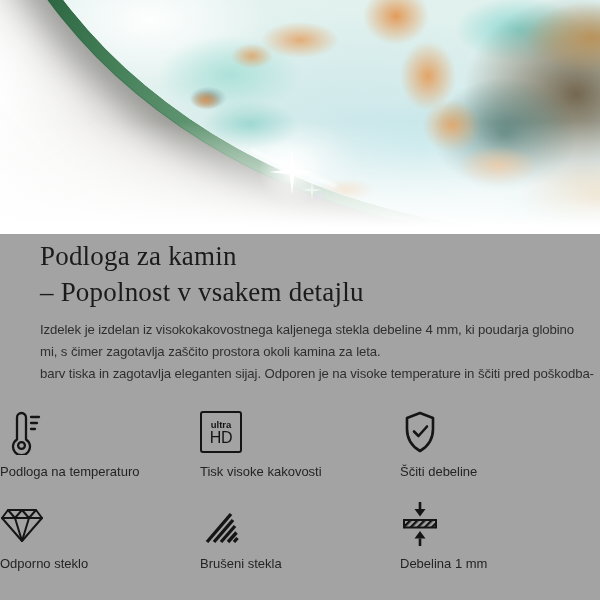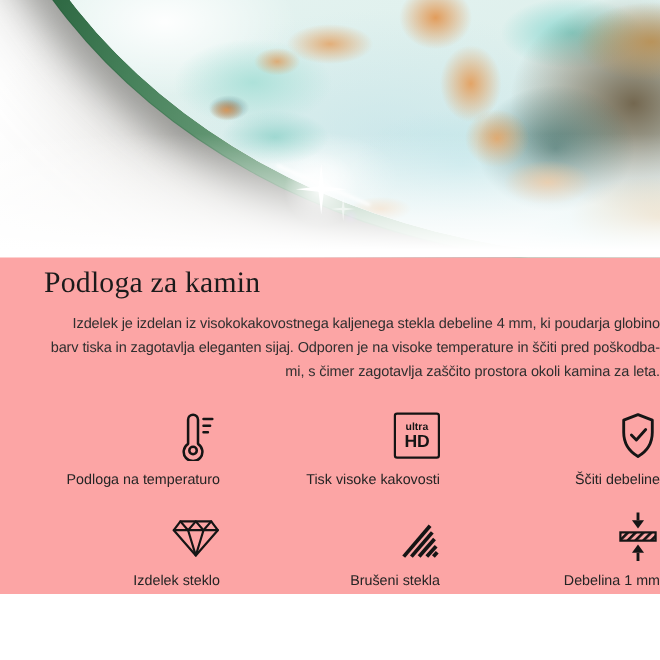--- a/index.html
+++ b/index.html
@@ -1,19 +1,19 @@
 <!DOCTYPE html>
 <html lang="sl"><head>
 <meta charset="utf-8">
 <style>
   * { margin:0; padding:0; box-sizing:border-box; }
   html,body { background:#ffffff; }
   .page {
-    position:relative; width:600px; height:540px; overflow:hidden;
-    background:#fca5a5; font-family:"Liberation Sans", sans-serif;
+    position:relative; width:600px; height:600px; overflow:hidden;
+    background:#a3a3a3; font-family:"Liberation Sans", sans-serif;
   }
 
   
   .hero { position:relative; width:600px; height:234px; overflow:hidden;
     background:linear-gradient(118deg,#ffffff 6%,#efeeec 42%,#e7e6e4 62%,#f6f5f4 88%);
   }
   .glass-shadow-soft { position:absolute; left:-48px; top:-728px; width:1204px; height:1000px;
     border-radius:50%; background:rgba(118,116,108,.30); filter:blur(38px); }
   .glass-shadow-hard { position:absolute; left:-54px; top:-746px; width:1200px; height:1000px;
     border-radius:50%; background:rgba(70,72,66,.42); filter:blur(16px); }
@@ -61,33 +61,33 @@
   .sparkle-small { position:absolute; left:301px; top:179px; opacity:.55; }
   .flare-dot { position:absolute; left:312px; top:190px; width:14px; height:14px; border-radius:50%;
     background:radial-gradient(circle, rgba(178,156,214,.55), rgba(178,156,214,0) 70%); }
   .hero-fade { position:absolute; left:0; top:0; width:600px; height:234px;
     background:linear-gradient(to bottom, rgba(255,255,255,0) 52%, rgba(255,255,255,.55) 76%, #ffffff 97%); }
 
   
   .heading { margin:4px 0 0 40px; font-family:"Liberation Serif","DejaVu Serif",serif;
     font-weight:400; font-size:27px; line-height:36px; color:#1b1b1b; letter-spacing:.2px; }
   .heading span { display:block; }
-  .body-text { margin:9px 0 0 40px; font-size:13.2px; line-height:22px; color:#2f2f2f; letter-spacing:-.1px;text-align:right; }
+  .body-text { margin:9px 0 0 40px; font-size:13.2px; line-height:22px; color:#2f2f2f; letter-spacing:-.1px; }
   .body-text div { white-space:nowrap; }
 
   
   .features { margin-top:24px; display:grid; grid-template-columns:repeat(3,1fr); row-gap:22px; }
-  .feature { display:flex; flex-direction:column; align-items:flex-end; }
+  .feature { display:flex; flex-direction:column; align-items:flex-start; }
   .icon-wrap { height:46px; display:flex; align-items:center; justify-content:center; }
   .flabel { margin-top:9px; font-size:13px; color:#242424; }
   .ico { stroke:#151515; fill:none; stroke-width:2.3; stroke-linecap:round; stroke-linejoin:round; }
   .uhd-box { width:42px; height:42px; border:2.5px solid #141414; border-radius:3px;
     display:flex; flex-direction:column; align-items:center; justify-content:center; color:#141414; }
   .uhd-top { font-size:9.5px; font-weight:700; line-height:10px; }
-  .uhd-bottom { font-size:16px; font-weight:700; line-height:15px; letter-spacing:-.3px; }
+  .uhd-bottom { font-size:16px; font-weight:400; line-height:15px; letter-spacing:-.3px; }
 </style>
 </head>
 <body>
 
 <div class="page">
 
   <div class="hero">
     <div class="glass-shadow-soft"></div>
     <div class="glass-shadow-hard"></div>
     <div class="glass-edge"></div>
@@ -101,26 +101,27 @@
     </svg>
     <svg class="sparkle-small" width="22" height="22" viewBox="0 0 46 46">
       <path d="M23 0 L25.4 20.6 L46 23 L25.4 25.4 L23 46 L20.6 25.4 L0 23 L20.6 20.6 Z" fill="#ffffff"></path>
     </svg>
     <div class="flare-dot"></div>
     <div class="hero-fade"></div>
   </div>
 
   <h1 class="heading">
     <span>Podloga za kamin</span>
+    <span>– Popolnost v vsakem detajlu</span>
   </h1>
 
   <div class="body-text">
     <div>Izdelek je izdelan iz visokokakovostnega kaljenega stekla debeline 4 mm, ki poudarja globino</div>
+    <div>mi, s čimer zagotavlja zaščito prostora okoli kamina za leta.</div>
     <div>barv tiska in zagotavlja eleganten sijaj. Odporen je na visoke temperature in ščiti pred poškodba-</div>
-    <div>mi, s čimer zagotavlja zaščito prostora okoli kamina za leta.</div>
   </div>
 
   <div class="features">
 
     <div class="feature">
       <div class="icon-wrap">
         <svg class="ico" width="46" height="46" viewBox="0 0 44 46">
           <path d="M16 30.5 a8.5 8.5 0 1 0 9 0 V8.5 a4.5 4.5 0 0 0 -9 0 Z"></path>
           <circle cx="20.5" cy="36.5" r="3.4"></circle>
           <path d="M30 8 H38 M30 14 H36 M30 20 H34"></path>
@@ -151,21 +152,21 @@
 
     <div class="feature">
       <div class="icon-wrap">
         <svg class="ico" width="44" height="37" viewBox="0 0 44 37" style="stroke-width:2">
           <path d="M8 4 H36 L42 12 L22 35 L2 12 Z"></path>
           <path d="M2 12 H42"></path>
           <path d="M8 4 L15 12 L22 35 L29 12 L36 4"></path>
           <path d="M22 4 L15 12 M22 4 L29 12"></path>
         </svg>
       </div>
-      <div class="flabel">Izdelek steklo</div>
+      <div class="flabel">Odporno steklo</div>
     </div>
 
     <div class="feature">
       <div class="icon-wrap">
         <svg width="40" height="40" viewBox="0 0 40 40" fill="none" stroke="#151515" stroke-width="3.4" stroke-linecap="butt">
           <path d="M7 38 L31 10"></path>
           <path d="M14 38 L33 16"></path>
           <path d="M21 38 L35 22"></path>
           <path d="M28 38 L36.5 28.5"></path>
           <path d="M34 38 L37.5 34"></path>

